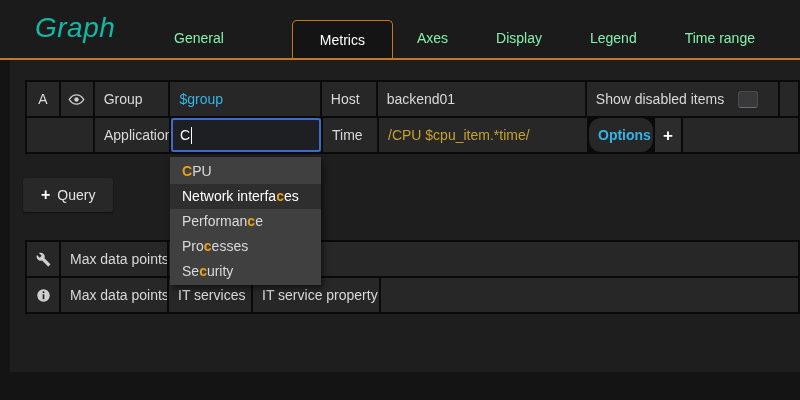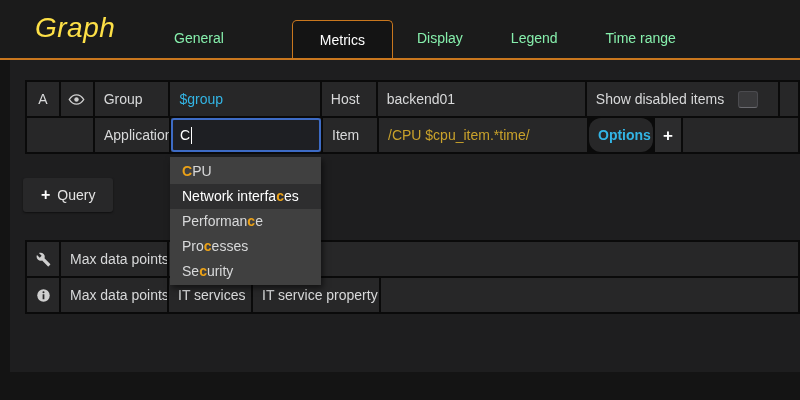--- a/index.html
+++ b/index.html
@@ -8,21 +8,21 @@
     background:#141414;
     font-family:"Liberation Sans", sans-serif;
     color:#d8d9da;
     position:relative;
     font-size:14px;
   }
   
   .header { position:absolute; left:0; top:0; width:800px; height:58px; background:#1b1b1b; }
   .page-title {
     position:absolute; left:35px; top:12px;
-    font-style:italic; font-size:28px; color:#fde047; letter-spacing:0.5px;
+    font-style:italic; font-size:28px; color:#14b8a6; letter-spacing:0.5px;
   }
   .tabs { position:absolute; left:150px; bottom:0; height:40px; display:flex; align-items:flex-end; }
   .tab {
     height:40px; display:flex; align-items:center; padding:0 24px;
     color:#86efac; cursor:pointer; white-space:nowrap;
   }
   .tab.active {
     background:#141414; color:#ffffff;
     border:1px solid #c9771e; border-bottom:none;
     border-radius:5px 5px 0 0; height:38px; padding:0 27px;margin-left:44px;
@@ -103,20 +103,21 @@
   .icon-svg { display:block; }
 </style>
 </head>
 <body>
 
 <div class="header">
   <div class="page-title">Graph</div>
   <div class="tabs">
     <div class="tab">General</div>
     <div class="tab active">Metrics</div>
+    <div class="tab">Axes</div>
     <div class="tab">Display</div>
     <div class="tab">Legend</div>
     <div class="tab">Time range</div>
   </div>
 </div>
 <div class="accent-line"></div>
 
 <div class="panel">
 
   <div class="qtable top">
@@ -145,21 +146,21 @@
 
     <div class="qrow">
       <div class="cell w-merge"></div>
       <div class="cell w-label">Application</div>
       <div class="cell w-val">
         <div class="seg-input">
           <span>C</span>
             <span class="caret"></span>
         </div>
       </div>
-      <div class="cell w-key">Item</div>
+      <div class="cell w-key">Time</div>
       <div class="cell w-wide">
           <span class="regex">/CPU $cpu_item.*time/</span>
         </div>
       <div class="cell w-opt">
           <span class="options-link">Options</span>
         </div>
       <div class="cell center w-plus">
         <span class="plus-glyph">+</span>
       </div>
       <div class="cell w-fill"></div>

